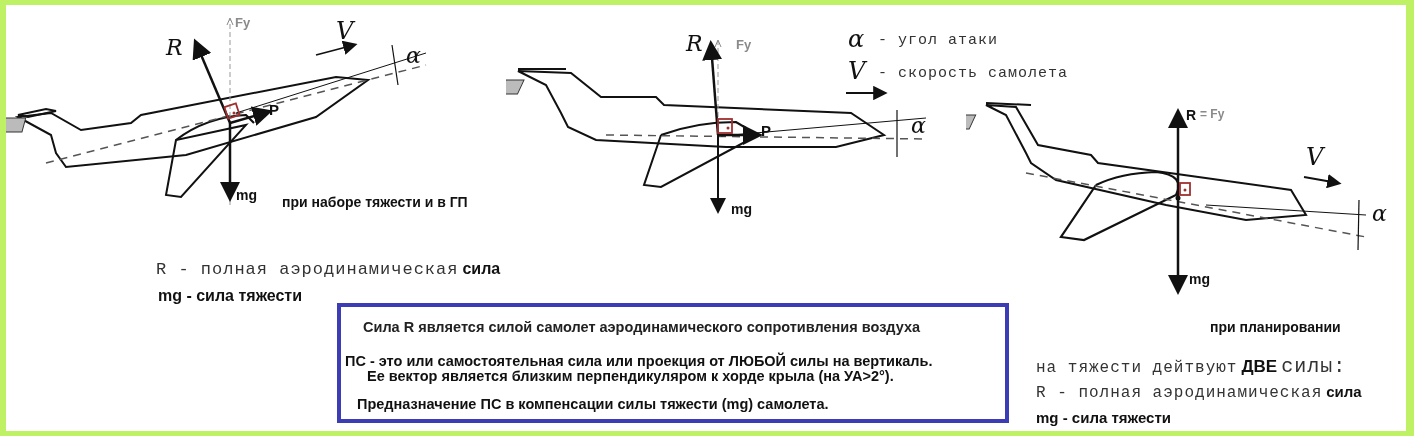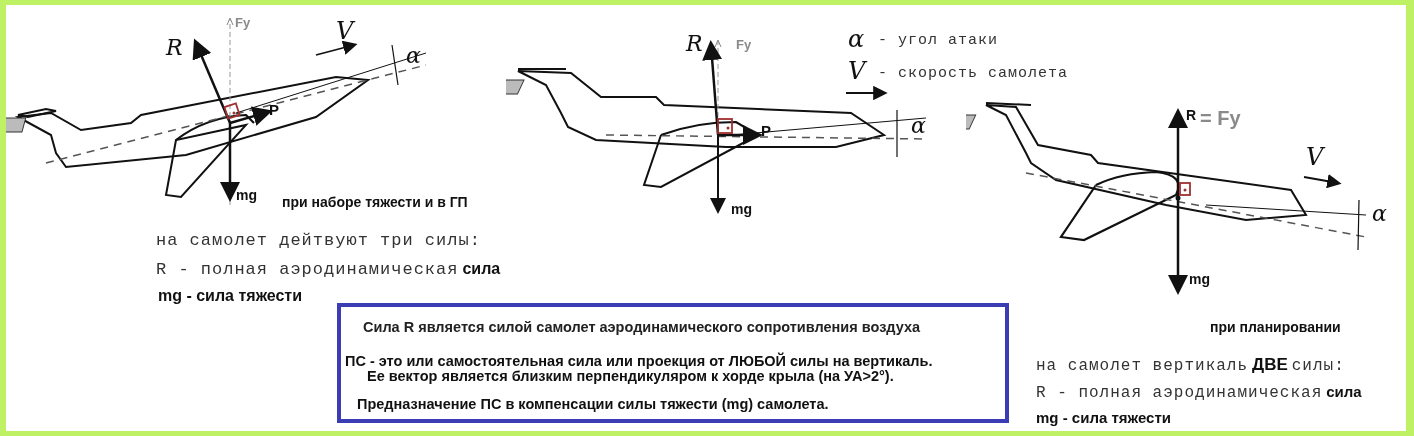--- a/index.html
+++ b/index.html
@@ -104,37 +104,36 @@
     <line x1="240" y1="200" x2="400" y2="210" stroke="#111" stroke-width="1"></line>
     <line x1="212" y1="193" x2="212" y2="108" stroke="#111" stroke-width="2.5" marker-end="url(#ah)"></line>
     <line x1="212" y1="193" x2="212" y2="285" stroke="#111" stroke-width="2.5" marker-end="url(#ah)"></line>
     <rect x="214" y="178" width="10" height="12" fill="none" stroke="#a03030" stroke-width="1.8"></rect>
     <circle cx="219" cy="185" r="1.5" fill="#a03030"></circle>
     <circle cx="212" cy="193" r="2.5" fill="#111"></circle>
     <line x1="338" y1="172" x2="372" y2="178" stroke="#111" stroke-width="1.8" marker-end="url(#ah)"></line>
     <line x1="393" y1="195" x2="392" y2="245" stroke="#111" stroke-width="1.2"></line>
   </svg>
   <div class="lbl sans-b" style="left:1180px;top:102px;font-size:14px;">R</div>
-  <div class="lbl sans-b grey" style="left:1194px;top:102px;font-size:20px;">= Fy</div>
+  <div class="lbl sans-b grey" style="left:1194px;top:102px;font-size:12px;">= Fy</div>
   <div class="lbl hand" style="left:1300px;top:138px;font-size:24px;">V</div>
   <div class="lbl hand" style="left:1366px;top:196px;font-size:22px;">α</div>
   <div class="lbl sans-b" style="left:1183px;top:266px;font-size:14px;">mg</div>
   <div class="lbl sans-b" style="left:1204px;top:314px;font-size:14px;">при планировании</div>
 
-  <div class="lbl mono" style="left:150px;top:226px;font-size:17px;">на самолет дейтвуют три силы:</div>
   <div class="lbl" style="left:150px;top:255px;">
     <span class="mono" style="font-size:17px;">R - полная аэродинамическая</span>
     <span class="sans-b" style="font-size:16px;">сила</span>
   </div>
   <div class="lbl sans-b" style="left:152px;top:282px;font-size:16px;">mg - сила тяжести</div>
 
   <div class="lbl" style="left:1030px;top:350px;">
-    <span class="mono" style="font-size:16px;">на самолет вертикаль</span>
+    <span class="mono" style="font-size:16px;">на тяжести дейтвуют</span>
     <span class="sans-b" style="font-size:17px;">ДВЕ</span>
-    <span class="mono" style="font-size:16px;">силы:</span>
+    <span class="mono" style="font-size:20px;">силы:</span>
   </div>
   <div class="lbl" style="left:1030px;top:378px;">
     <span class="mono" style="font-size:16px;">R - полная аэродинамическая</span>
     <span class="sans-b" style="font-size:15px;">сила</span>
   </div>
   <div class="lbl sans-b" style="left:1030px;top:404px;font-size:15px;">mg - сила тяжести</div>
 
   <div id="note">
     <div class="line" style="left:22px;top:12px;color:#222;">Сила  R  является силой самолет аэродинамического сопротивления воздуха</div>
     <div class="line" style="left:26px;top:35px;margin-top:26px;">Ее вектор является близким перпендикуляром к хорде крыла (на УА&gt;2°).</div>

